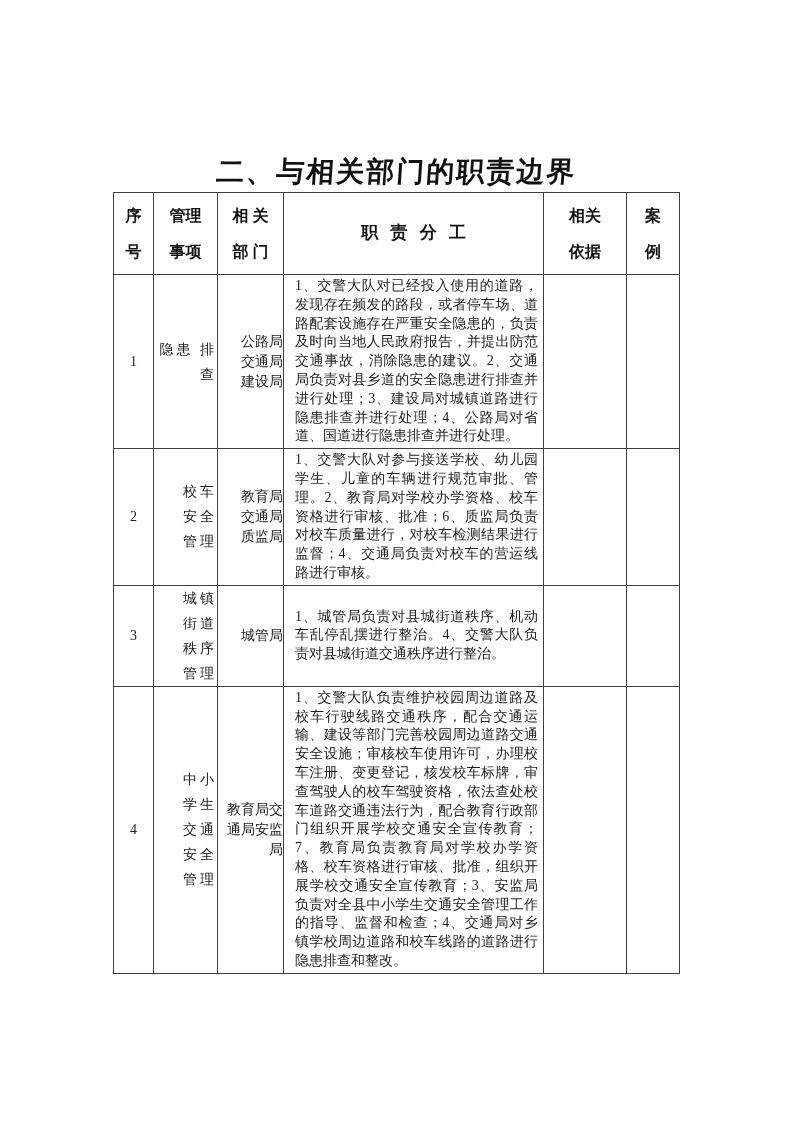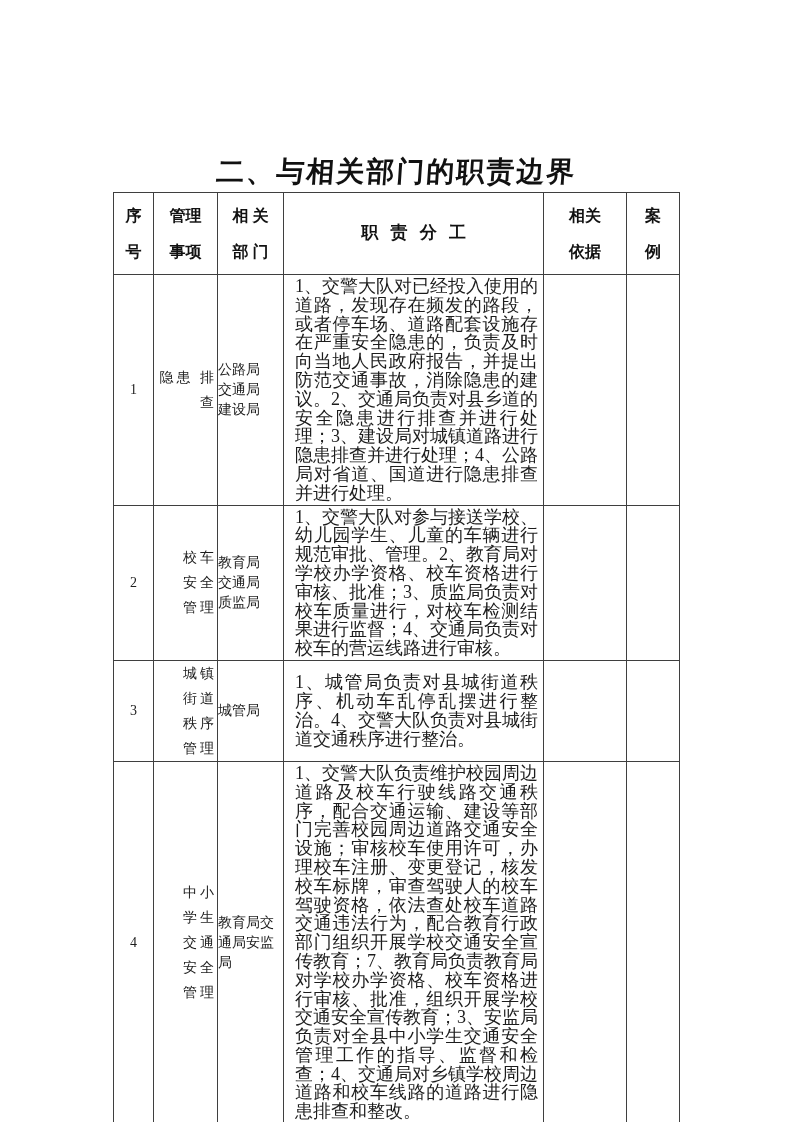--- a/index.html
+++ b/index.html
@@ -62,29 +62,29 @@
     font-size: 14px;
   }
   td.c-item {
     text-align: right;
     white-space: pre-line;
     line-height: 25px;
     letter-spacing: 3px;
     text-indent: 3px;
   }
   td.c-dept {
-    text-align: left;
+    text-align: right;
     white-space: pre-line;
     line-height: 20px;
   }
   td.c-duty {
     text-align: justify;
     line-height: 18.8px;
     padding: 2px 5px 2px 11px;
-    font-size: 18px;
+    font-size: 14px;
   }
   tr.hdr-row      { height: 82px; }
   tr.row-1        { height: 171px; }
   tr.row-2        { height: 130px; }
   tr.row-3        { height: 75px; }
   tr.row-4        { height: 282px; }
 </style>
 </head>
 <body>
 
@@ -129,21 +129,21 @@
         <td class="c-case"></td>
       </tr>
       <tr class="row-2">
         <td class="c-seq">2</td>
         <td class="c-item">校车
 安全
 管理</td>
         <td class="c-dept">教育局
 交通局
 质监局</td>
-        <td class="c-duty">1、交警大队对参与接送学校、幼儿园学生、儿童的车辆进行规范审批、管理。2、教育局对学校办学资格、校车资格进行审核、批准；3、质监局负责对校车质量进行，对校车检测结果进行监督；4、交通局负责对校车的营运线路进行审核。</td>
+        <td class="c-duty">1、交警大队对参与接送学校、幼儿园学生、儿童的车辆进行规范审批、管理。2、教育局对学校办学资格、校车资格进行审核、批准；6、质监局负责对校车质量进行，对校车检测结果进行监督；4、交通局负责对校车的营运线路进行审核。</td>
         <td class="c-basis"></td>
         <td class="c-case"></td>
       </tr>
       <tr class="row-3">
         <td class="c-seq">3</td>
         <td class="c-item">城镇
 街道
 秩序
 管理</td>
         <td class="c-dept">城管局</td>

